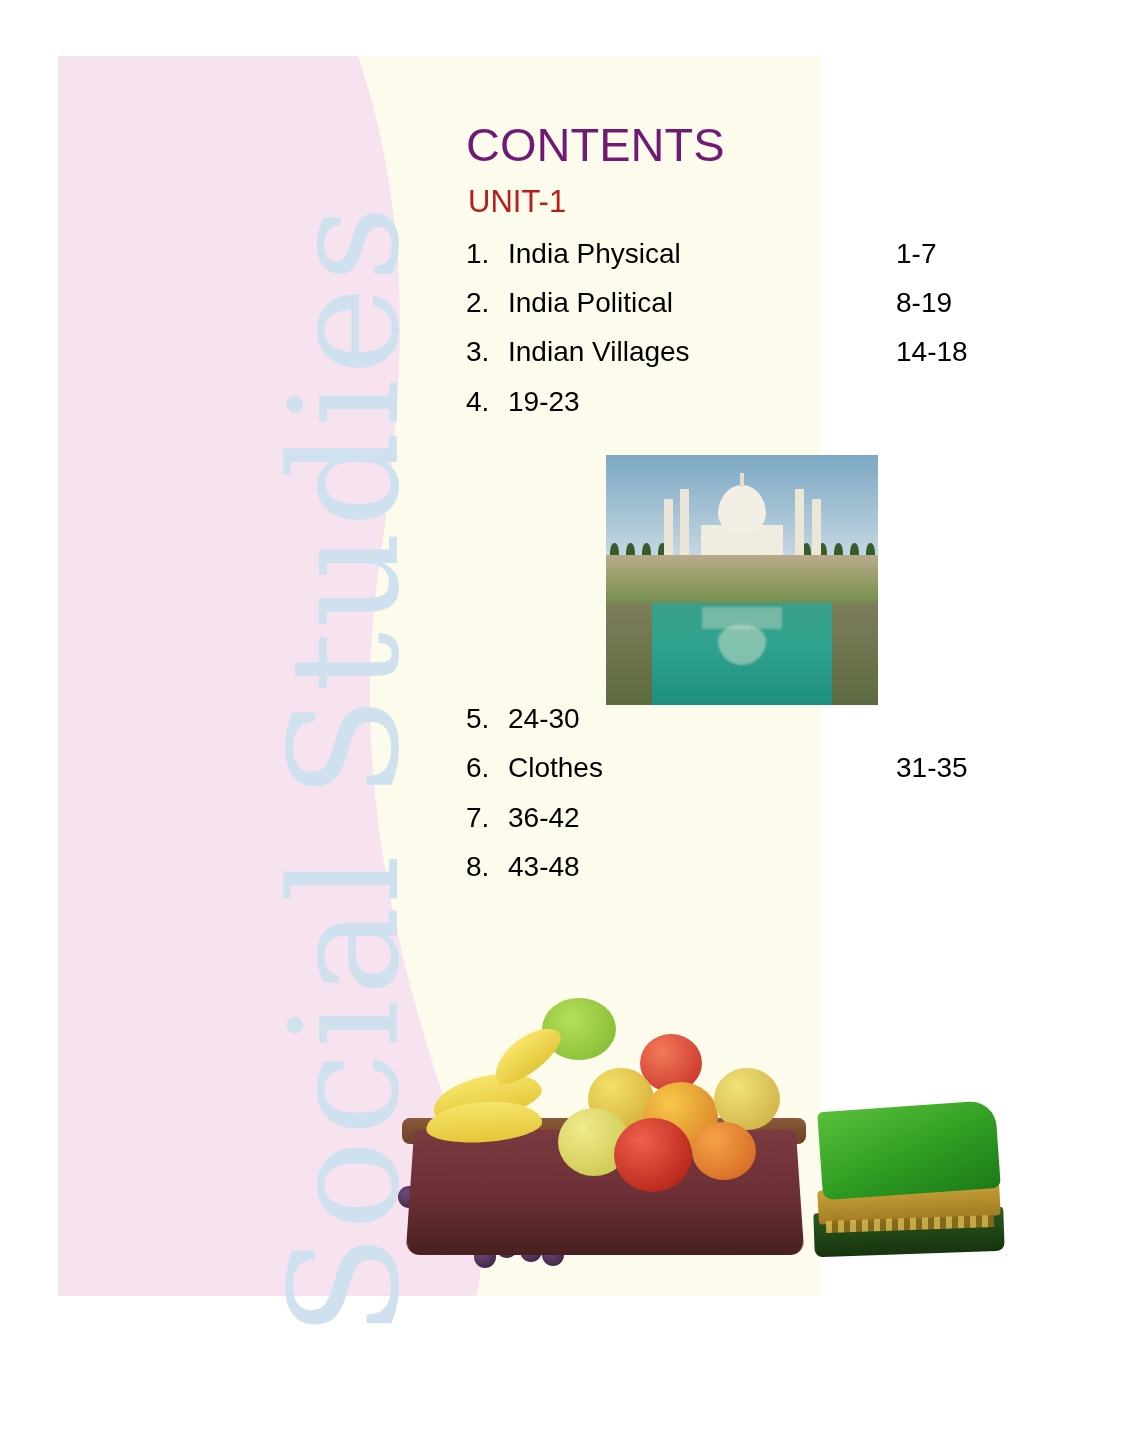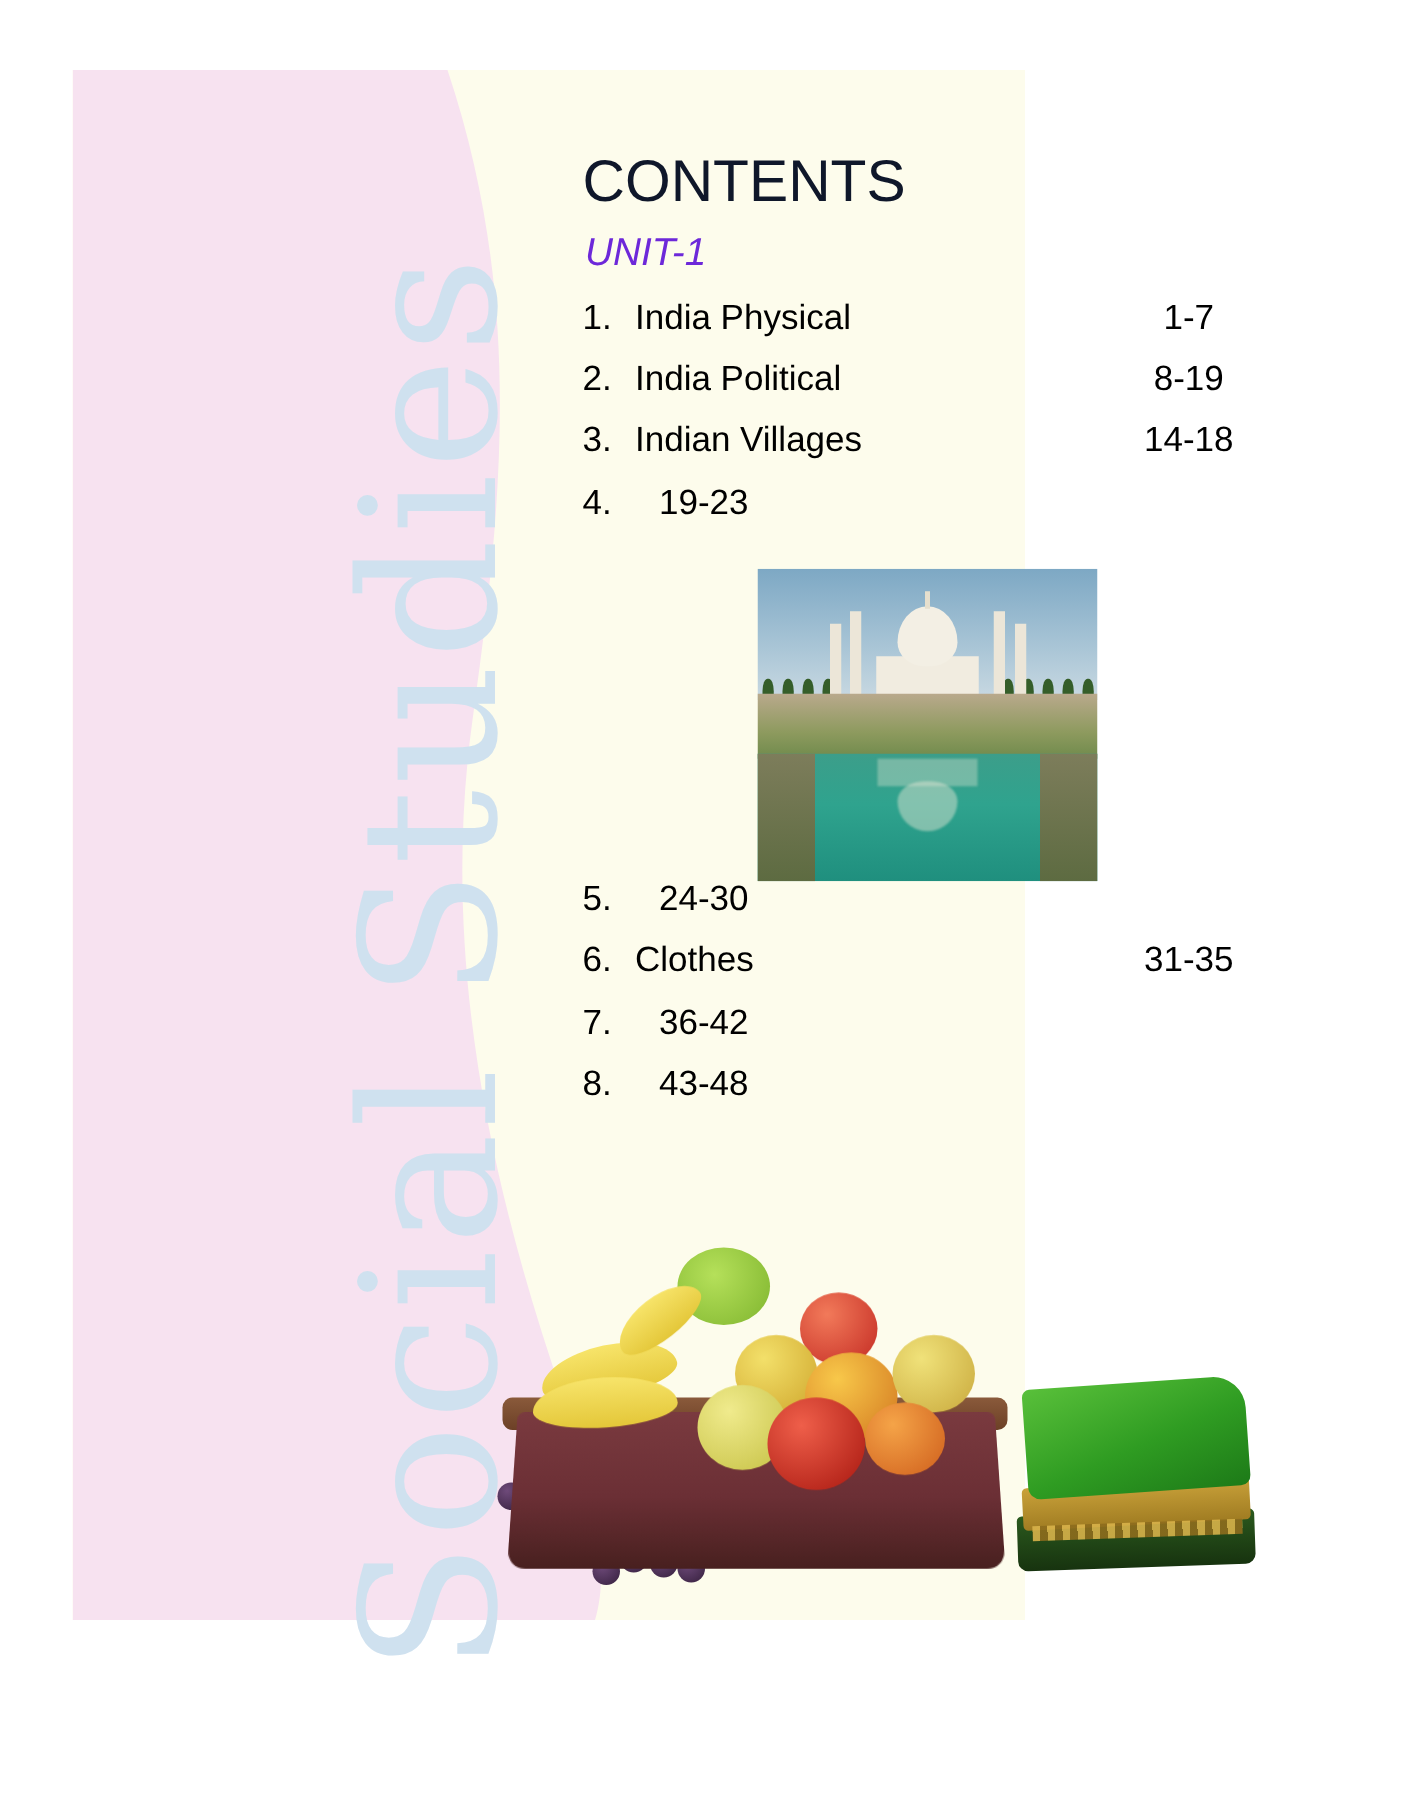--- a/index.html
+++ b/index.html
@@ -65,34 +65,33 @@
   
   .content {
     position: absolute;
     left: 466px;
     top: 120px;
     width: 540px;
   }
 
   .contents-title {
     font-size: 47px;
-    color: #0f172a;
+    color: #701a75;
     letter-spacing: 0px;
     margin: 0 0 14px 0;
     line-height: 1.05;
     font-weight: 400;
   }
 
   .unit-heading {
     font-size: 31px;
-    color: #6d28d9;
+    color: #b91c1c;
     margin: 14px 0 8px 2px;
     font-weight: 400;
     line-height: 1.2;
-    font-style: italic;
   }
   .unit-heading.second {
     margin-top: 8px;
   }
 
   .toc-list {
     margin: 0;
     padding: 0;
     list-style: none;
   }
@@ -108,21 +107,21 @@
     width: 42px;
     flex: 0 0 42px;
     text-align: left;
   }
   .toc-label {
     flex: 1 1 auto;
     text-align: left;
   }
   .toc-pages {
     flex: 0 0 110px;
-    text-align: center;
+    text-align: left;
     white-space: nowrap;
   }
 
   
   .taj-figure {
     position: absolute;
     left: 606px;
     top: 455px;
     width: 272px;
     height: 250px;

